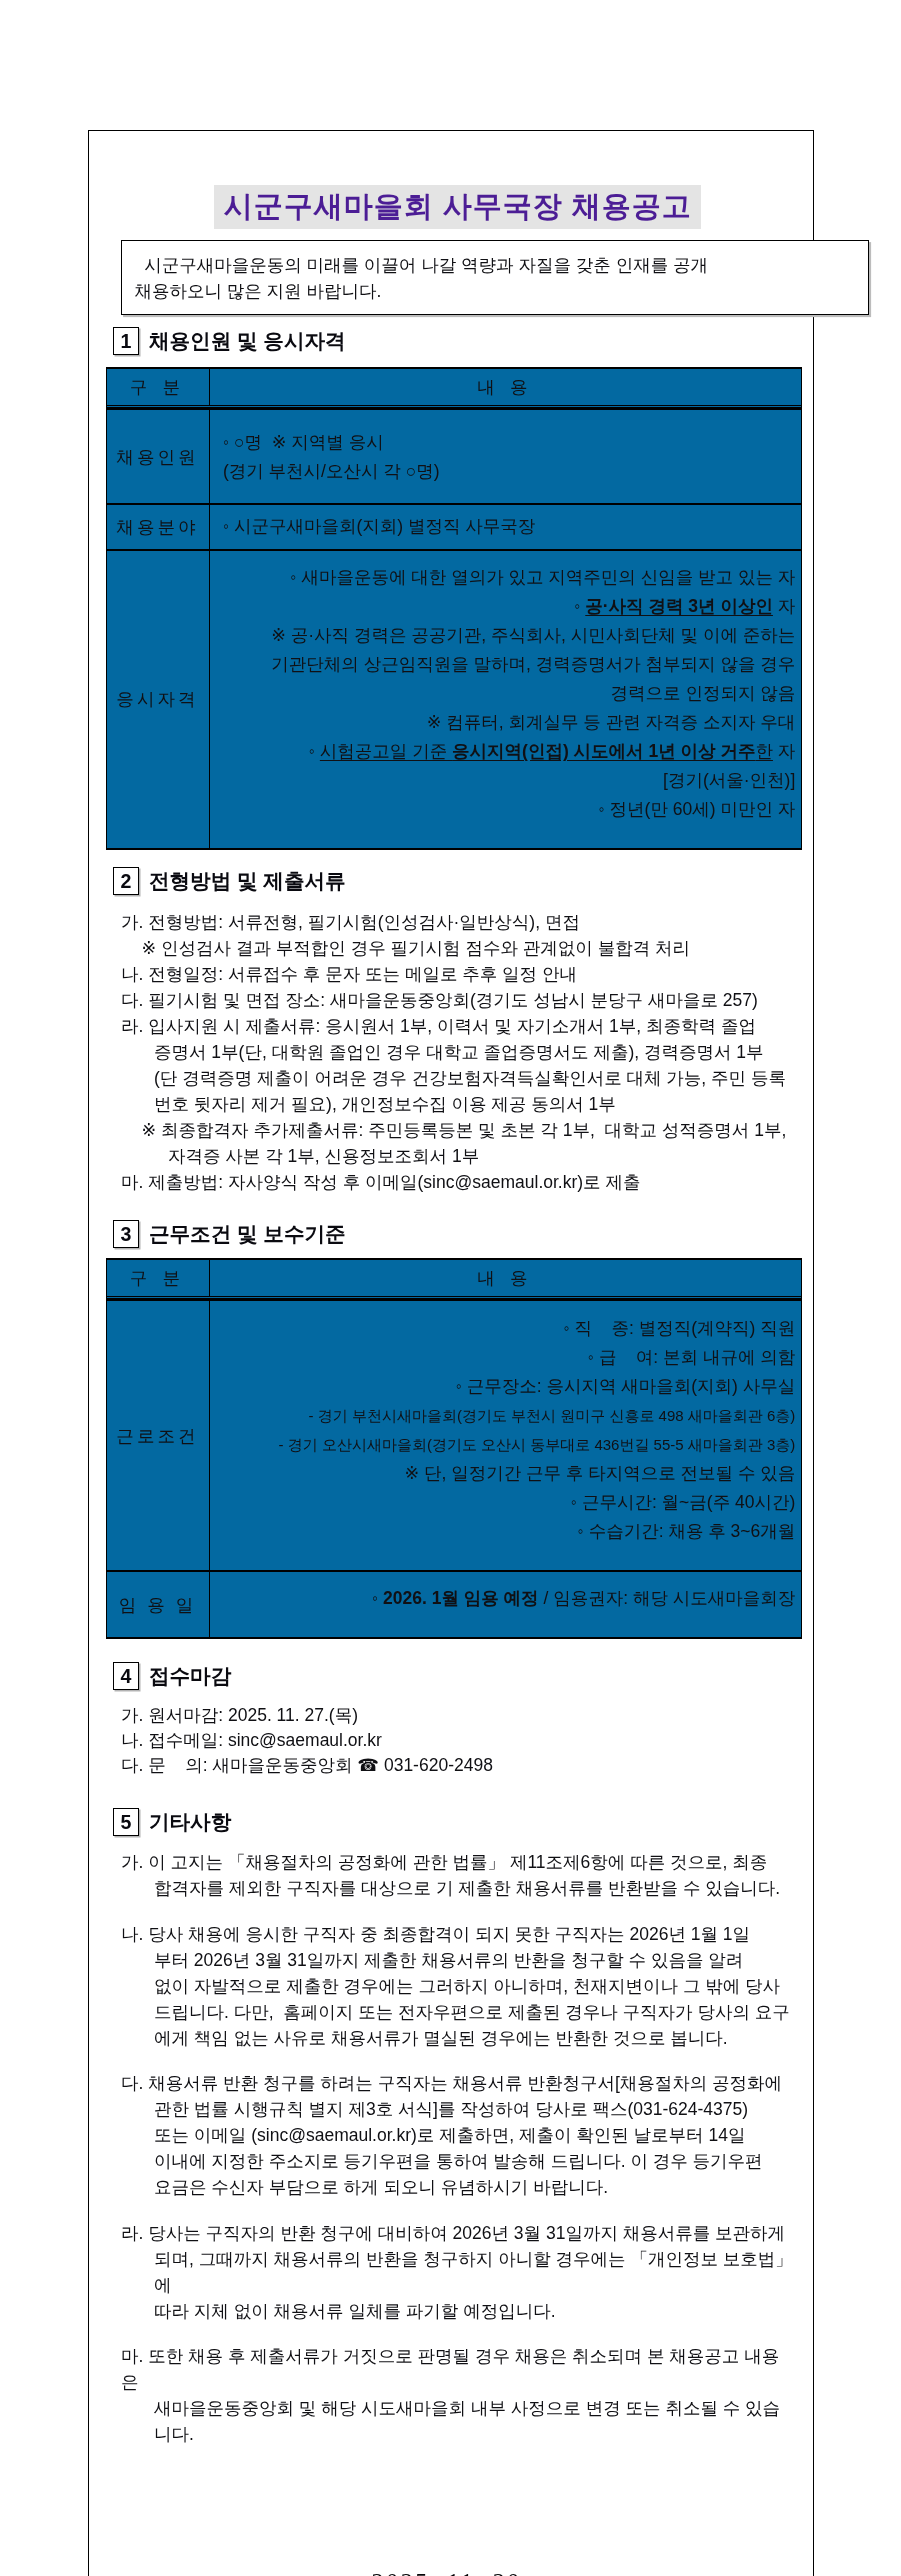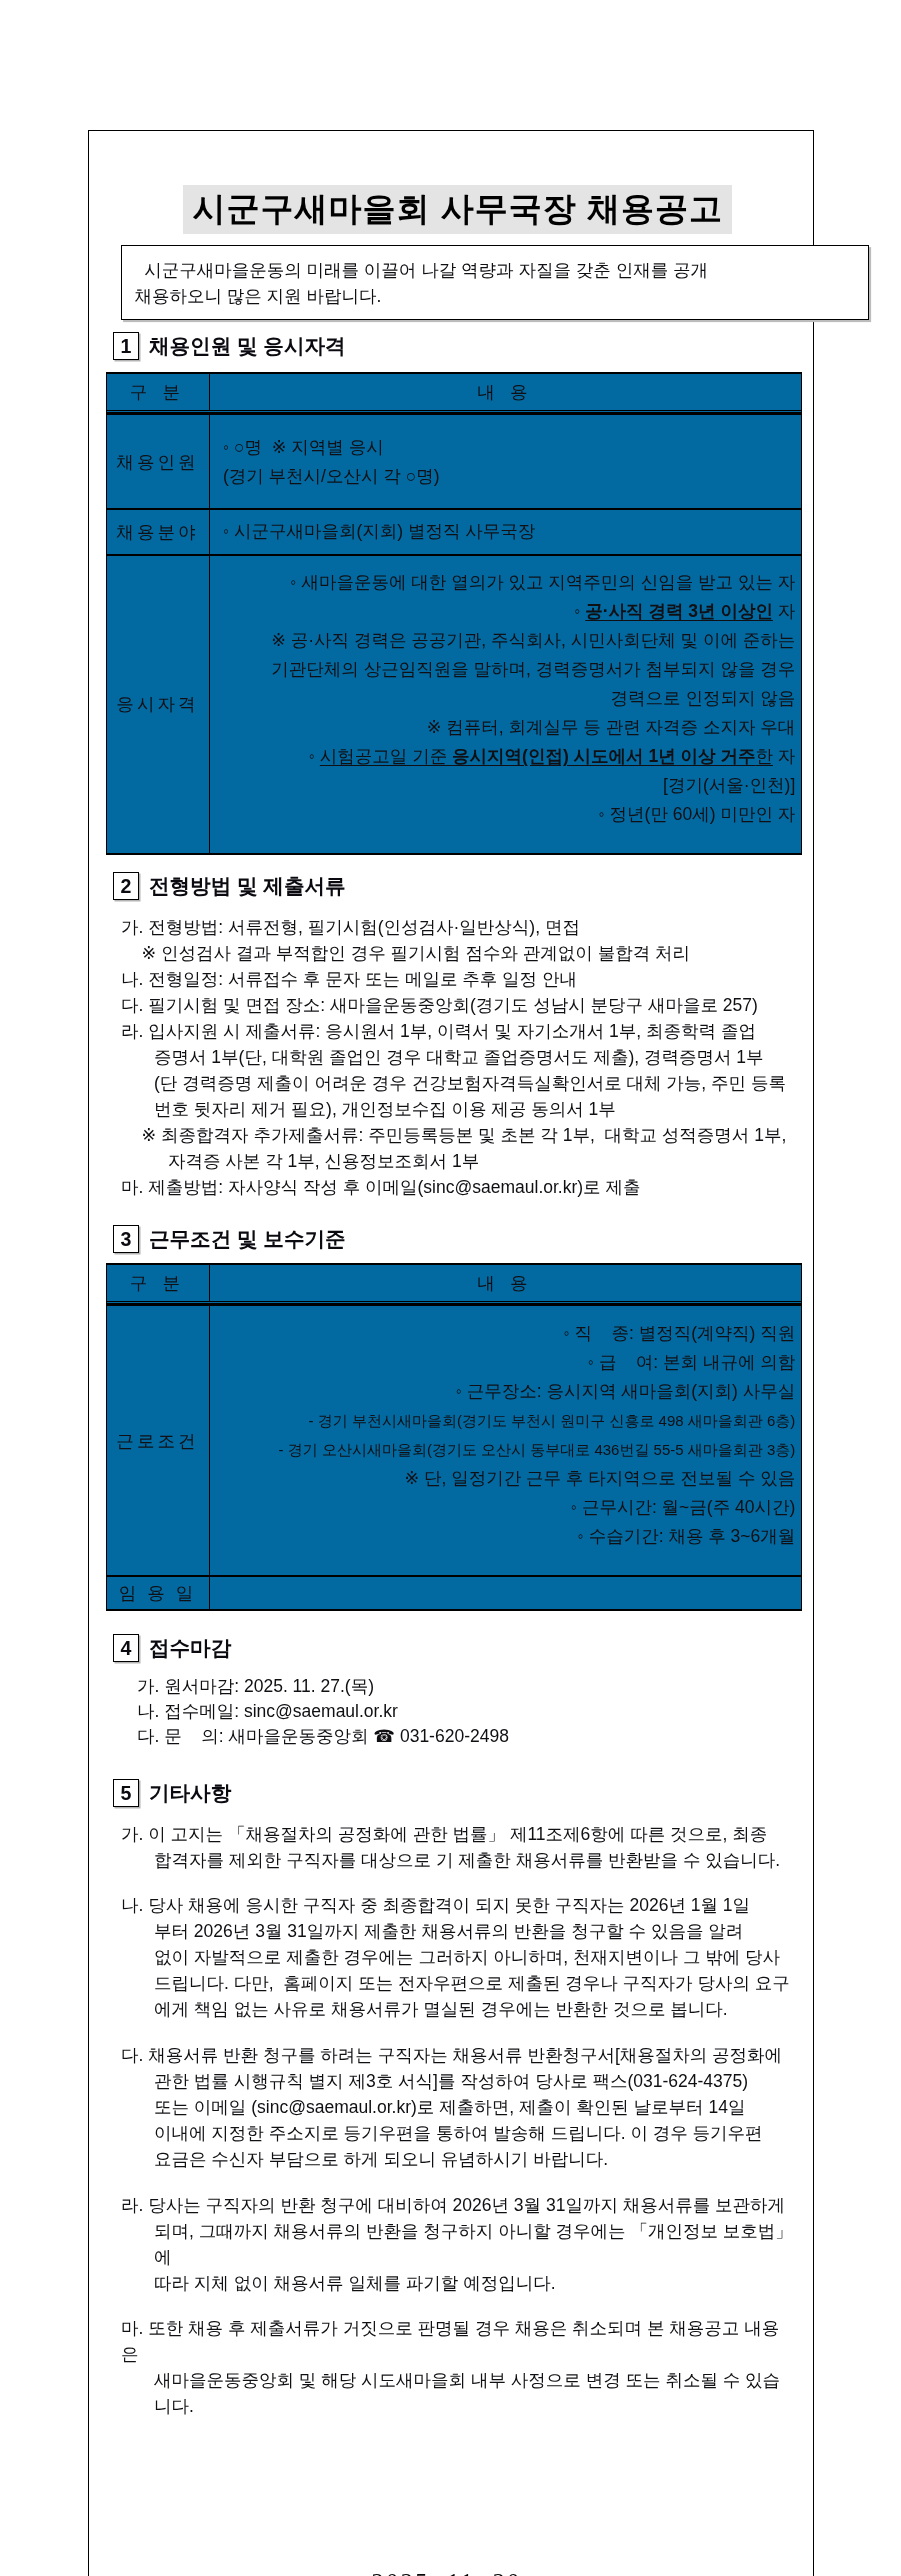--- a/index.html
+++ b/index.html
@@ -13,22 +13,22 @@
   }
   .content{position:relative;padding:0 18.5px 0 32px;}
   .ws{white-space:pre-wrap;}
   .b{font-weight:bold;}
   .u{text-decoration:underline;text-underline-offset:3.1px;}
   .bu{font-weight:bold;text-decoration:underline;text-underline-offset:3.1px;}
 
   
   .title-wrap{margin-top:54px;text-align:center;}
   .title{
-    display:inline-block;background:#e4e4e4;color:#000000;
-    font-size:33px;font-weight:bold;letter-spacing:1px;padding:2.1px 9.3px;
+    display:inline-block;background:#e4e4e4;color:#4c1d95;
+    font-size:29px;font-weight:bold;letter-spacing:1px;padding:2.1px 9.3px;
   }
 
   
   .introbox{
     margin:11.3px auto 0;width:748px;border:1.5px solid #000;box-sizing:border-box;
     box-shadow:2.1px 2.1px 0 #bcbcbc;background:#fff;
     padding:10.3px 12.4px;font-size:17.5px;line-height:26px;
   }
 
   
@@ -171,28 +171,31 @@
           <div class="tline">◦ 근무장소: 응시지역 새마을회(지회) 사무실</div>
           <div class="tline tindb small">- 경기 부천시새마을회(경기도 부천시 원미구 신흥로 498 새마을회관 6층)</div>
           <div class="tline tindb small">- 경기 오산시새마을회(경기도 오산시 동부대로 436번길 55-5 새마을회관 3층)</div>
           <div class="tline tind1">※ 단, 일정기간 근무 후 타지역으로 전보될 수 있음</div>
           <div class="tline">◦ 근무시간: 월~금(주 40시간)</div>
           <div class="tline">◦ 수습기간: 채용 후 3~6개월</div>
         </div>
       </div>
       <div class="trow">
         <div class="tlabel">임 용 일</div>
+        <div class="tbody pad-mid">
+          <div class="tline"><span>◦ </span><span class="b">2026. 1월 임용 예정</span><span> / 임용권자: 해당 시도새마을회장</span></div>
+        </div>
       </div>
     </div>
 
     <div class="sec-h" style="margin-top:23px;">
       <span class="sec-num">4</span>
       <span>접수마감</span>
     </div>
-    <div class="sec-body s4" style="margin-top:12.4px;margin-left:16px;">
+    <div class="sec-body s4" style="margin-top:12.4px;">
       <div class="line">가. 원서마감: 2025. 11. 27.(목)</div>
       <div class="line">나. 접수메일: sinc@saemaul.or.kr</div>
       <div class="line">다. 문    의: 새마을운동중앙회 ☎ 031-620-2498</div>
     </div>
 
     <div class="sec-h" style="margin-top:30px;">
       <span class="sec-num">5</span>
       <span>기타사항</span>
     </div>
     <div class="sec-body">

